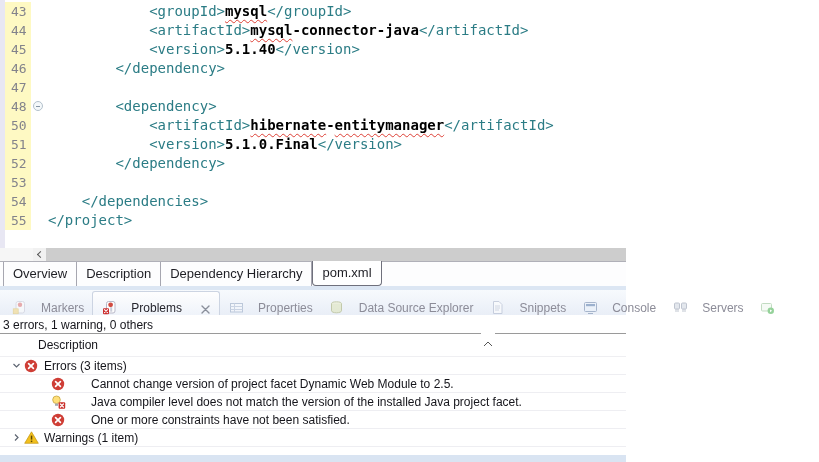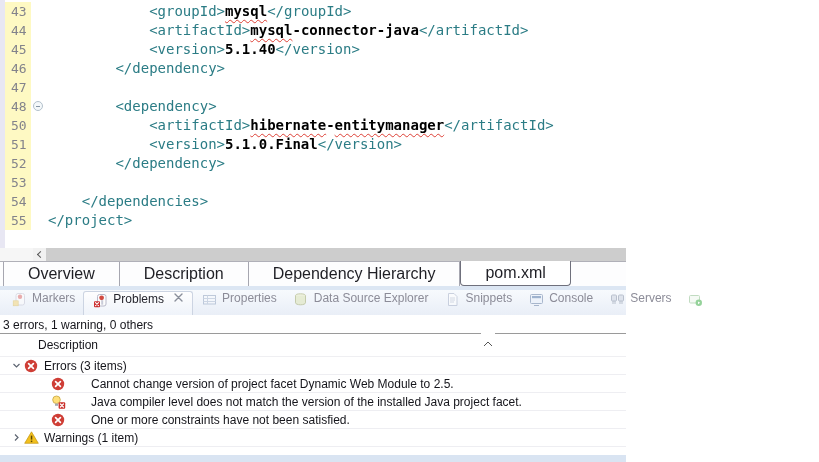--- a/index.html
+++ b/index.html
@@ -25,29 +25,29 @@
 
   
   .hscroll { height:13px; display:flex; background:#f1f1f1; }
   .hs-spacer { width:33px; background:#f6f6f6; }
   .hs-arrow { width:13px; display:flex; align-items:center; justify-content:center; background:#f1f1f1; }
   .hs-arrow .c { width:5px; height:5px; border-left:1.5px solid #555; border-bottom:1.5px solid #555; transform:rotate(45deg); margin-left:2px; }
   .hs-thumb { flex:1; background:#cdcdcd; }
 
   
   .etabs { height:25px; display:flex; border-top:1px solid #b0b0b8; background:#fdfdfe; padding-left:3px; }
-  .etab { padding:0 24px; font-size:16px; line-height:23px; color:#1e1e24; border-right:1px solid #a6a6b0; white-space:nowrap; }
+  .etab { padding:0 9px; font-size:13px; line-height:23px; color:#1e1e24; border-right:1px solid #a6a6b0; white-space:nowrap; }
   .etab:first-child { border-left:1px solid #a6a6b0; }
   .etab.active { margin-top:-1px; padding-top:1px; background:#fff; border:1px solid #6f707c; border-top:none;
                  border-radius:0 0 4px 4px; line-height:22px; }
   .gap-strip { height:4px; background:#dce6f3; }
 
   
   .vtabs { height:25px; background:linear-gradient(#f7fafd,#e9eef7); display:flex; align-items:flex-end; padding-left:3px; }
-  .vtab { display:flex; align-items:flex-start; gap:5px; padding:0 8px; height:24px; font-size:12px; color:#8c8c98; white-space:nowrap; }
+  .vtab { display:flex; align-items:flex-end; gap:14px; padding:0 8px; height:24px; font-size:12px; color:#8c8c98; white-space:nowrap; }
   .vtab.active { background:linear-gradient(#fefefe,#eff3fa); border:1px solid #ccd4e2; border-bottom:none;
                  border-radius:3px 3px 0 0; color:#26262e; }
   .vtab .icon { width:16px; height:16px; display:inline-flex; align-items:center; justify-content:center; }
   .vtab.dim .icon { opacity:.55; }
   .vtab .close { margin-left:4px; display:inline-flex; }
 
   
   .panel { flex:1; display:flex; flex-direction:column; background:#fff; }
   .summary { height:18px; font-size:12px; color:#15151b; padding:3px 0 0 3px; }
   .splitter { position:relative; border-top:1px solid #9a9a9a; height:0; }

